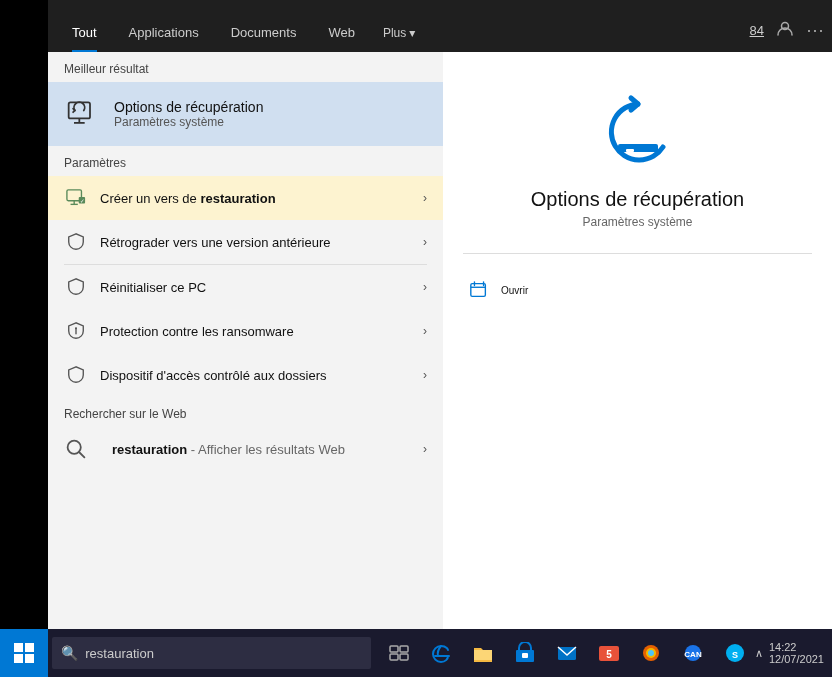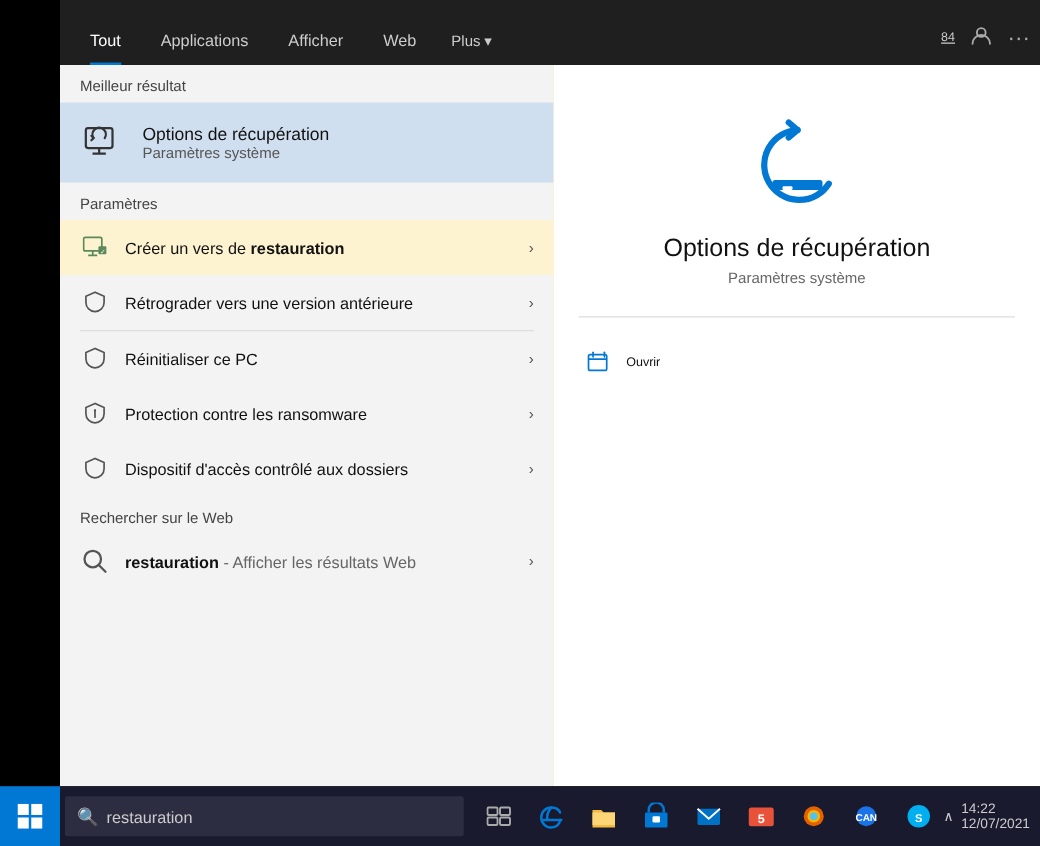--- a/index.html
+++ b/index.html
@@ -99,21 +99,21 @@
     }
     .tab-right {
       margin-left: auto;
       display: flex; align-items: center; gap: 12px;
       padding-bottom: 10px;
       color: #ccc;
     }
     .tab-badge {
       background: transparent;
       color: #ccc;
-      font-size: 10px;
+      font-size: 13px;
       text-decoration: underline;
     }
 
     
     .search-content {
       display: flex;
       flex: 1;
       overflow: hidden;
     }
 
@@ -197,20 +197,21 @@
     .web-item-icon {
       width: 24px; height: 24px;
       display: flex; align-items: center; justify-content: center;
       color: #555;
       font-size: 16px;
     }
     .web-item-text {
       font-size: 13px;
       color: #111;
       flex: 1;
+      margin-left: 12px;
     }
     .web-item-text .query { font-weight: 600; }
     .web-item-text .suffix { color: #666; font-weight: 400; }
     .web-item-chevron { color: #555; font-size: 12px; }
 
     
     .right-panel {
       flex: 1;
       background: white;
       display: flex;
@@ -270,21 +271,21 @@
     .ti-mail { color: #0072c6; }
   </style>
 </head>
 <body>
 
 <div class="search-panel">
 
   <div class="search-tabs">
     <div class="tab active">Tout</div>
     <div class="tab">Applications</div>
-    <div class="tab">Afficher</div>
+    <div class="tab">Documents</div>
     <div class="tab">Web</div>
     <div class="tab-more">
       <span>Plus</span>
       <span>▾</span>
     </div>
     <div class="tab-right">
       <span class="tab-badge">84</span>
       <span style="font-size:18px;">
         
         <svg width="18" height="18" viewBox="0 0 18 18" fill="none">

